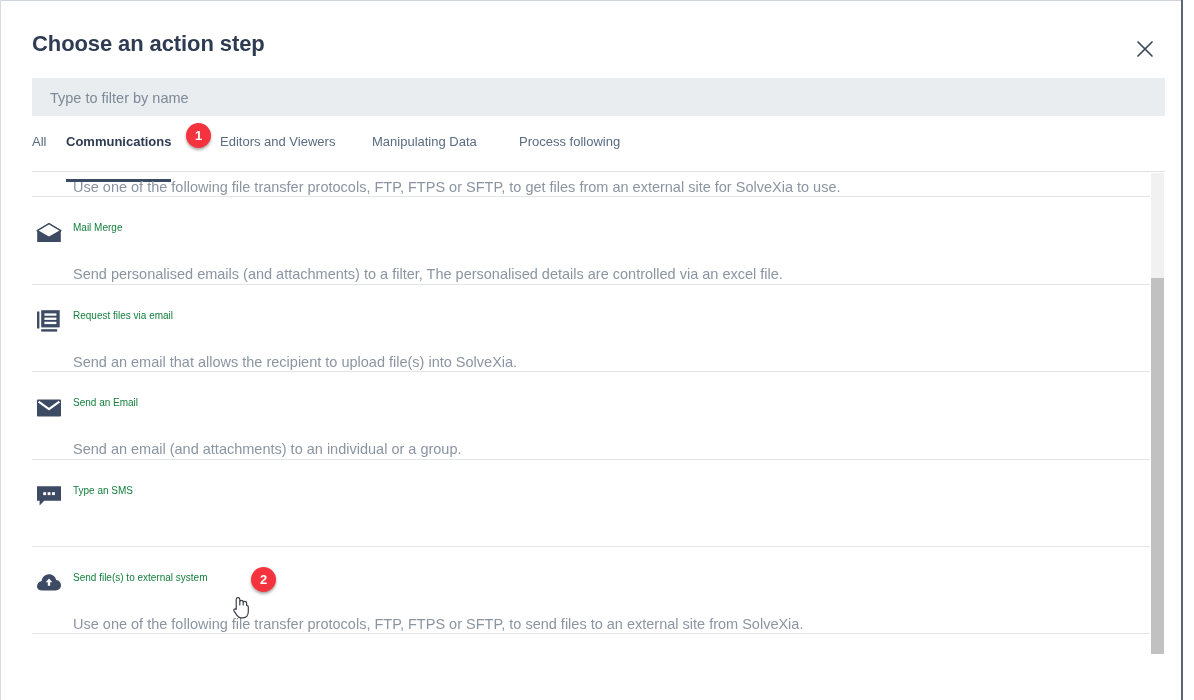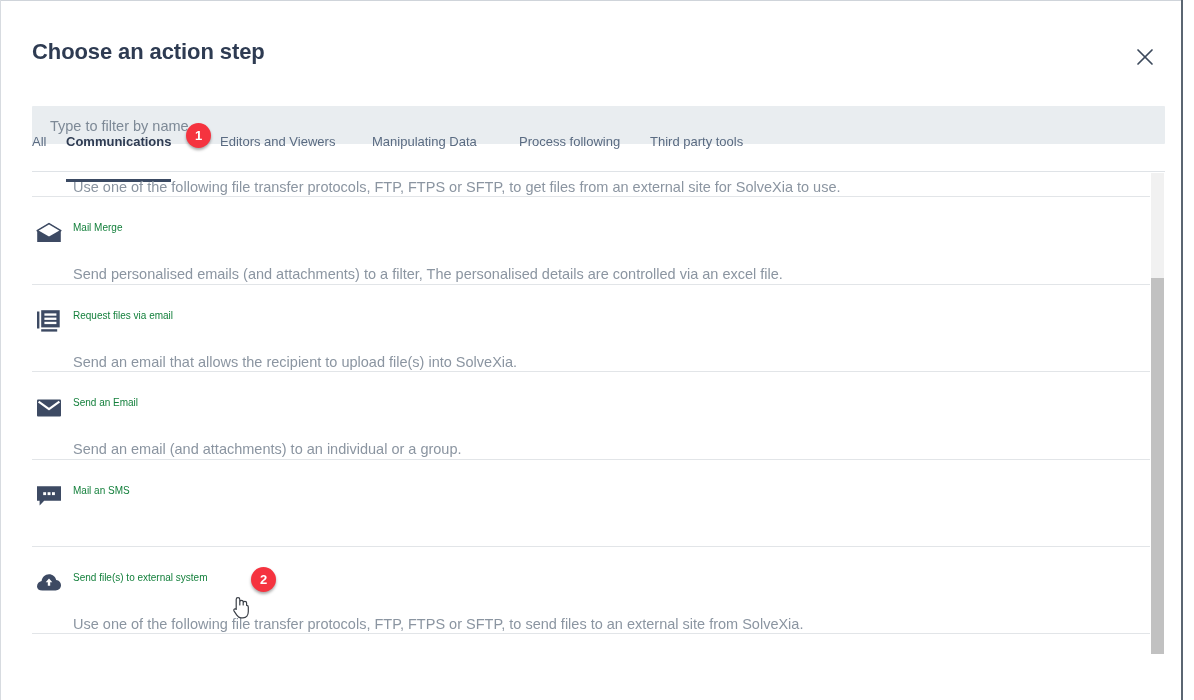--- a/index.html
+++ b/index.html
@@ -52,21 +52,21 @@
     left: 1px;
     top: 1px;
     width: 1180px;
     height: 699px;
     background: #ffffff;
   }
 
   
   #dialog-header {
     position: absolute;
-    left: 0; top: 8px;
+    left: 0; top: 0;
     width: 1180px;
     height: 76px;
   }
   #dialog-title {
     position: absolute;
     left: 31px;
     top: 30px;
     font-size: 22px;
     font-weight: bold;
     color: #2e3b52;
@@ -88,21 +88,20 @@
 
   
   #filter-bar {
     position: absolute;
     left: 31px;
     top: 77px;
     width: 1133px;
     height: 38px;
     background: #e9edf0;
     border-radius: 1px;
-    margin-top: 28px;
   }
   #filter-input {
     position: absolute;
     left: 16px;
     top: 0;
     width: 1100px;
     height: 38px;
     border: none;
     outline: none;
     background: transparent;
@@ -278,21 +277,20 @@
     <div id="filter-bar">
       <input id="filter-input" type="text" placeholder="Type to filter by name" style="">
     </div>
 
     <div id="tabs">
       <div class="tab" style="left:0px">All</div>
       <div class="tab active" style="left:34px">Communications</div>
       <div class="tab" style="left:188px">Editors and Viewers</div>
       <div class="tab" style="left:340px">Manipulating Data</div>
       <div class="tab" style="left:487px">Process following</div>
-      <div class="tab" style="left:618px">Third party tools</div>
     </div>
     <div id="tabs-underline"></div>
 
     <div id="action-list">
       <div id="list-inner">
 
         <div class="action-row">
 
           <div class="row-desc">Use one of the following file transfer protocols, FTP, FTPS or SFTP, to get files from an external site for SolveXia to use.</div>
         </div>
@@ -336,21 +334,21 @@
 
         <div class="action-row">
           <div class="row-icon">
             <svg width="26" height="22" viewBox="0 0 26 22">
               <path d="M1 1.2h24v14.6H8.2L3.6 20.4v-4.6H1z" fill="#3d4a63"></path>
               <rect x="7.2" y="7.2" width="2.9" height="2.9" fill="#ffffff"></rect>
               <rect x="11.6" y="7.2" width="2.9" height="2.9" fill="#ffffff"></rect>
               <rect x="16.0" y="7.2" width="2.9" height="2.9" fill="#ffffff"></rect>
             </svg>
           </div>
-          <div class="row-title">Mail an SMS</div>
+          <div class="row-title">Type an SMS</div>
         </div>
 
         <div class="action-row">
           <div class="row-icon">
             <svg width="26" height="22" viewBox="0 0 26 22">
               <path d="M6.4 18.5h13.2c3.0 0 5.4-2.3 5.4-5.2 0-2.7-2.1-4.9-4.8-5.2C19.6 4.7 16.6 2.2 13 2.2c-3.9 0-7.1 3-7.4 6.8C3.1 9.4 1 11.7 1 14.4c0 2.3 1.9 4.1 5.4 4.1z" fill="#3d4a63"></path>
               <path d="M13 6.6 9.7 10.2h2.1v3.6h2.4v-3.6h2.1z" fill="#ffffff"></path>
             </svg>
           </div>
           <div class="row-title">Send file(s) to external system</div>

